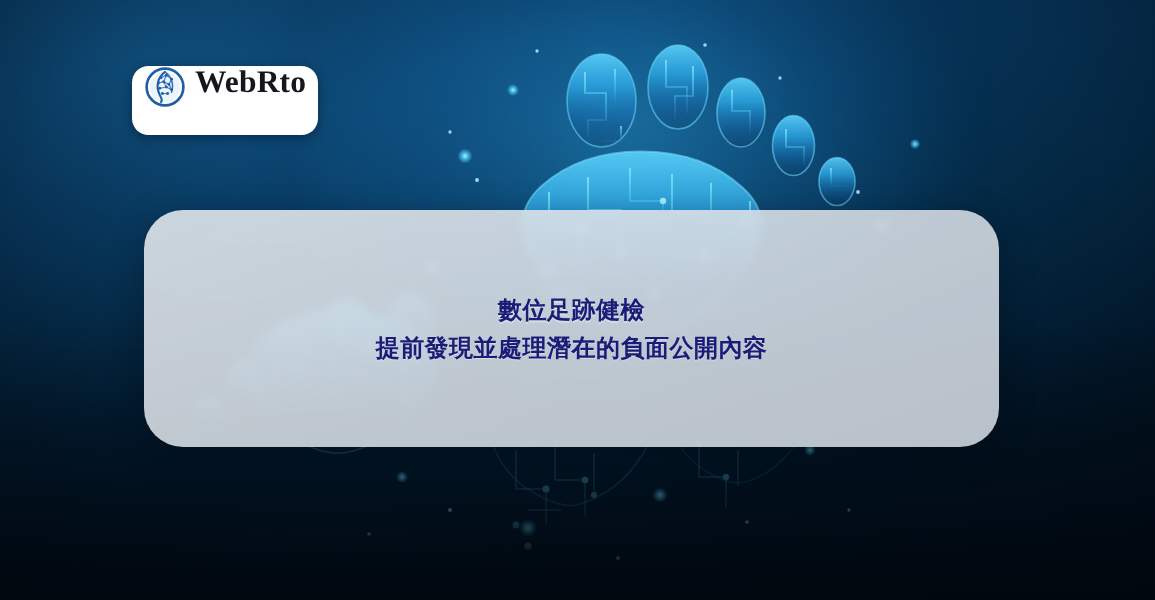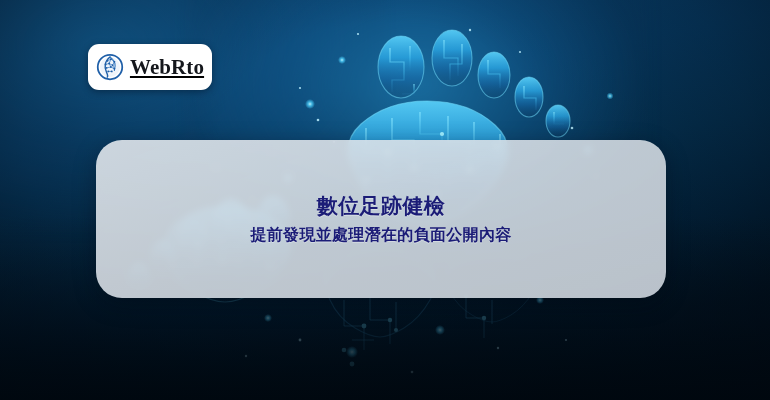--- a/index.html
+++ b/index.html
@@ -106,40 +106,38 @@
   .hero-line {
     color: #1b1c77;
     text-align: center;
     font-family: "DejaVu Sans", "Liberation Sans", sans-serif;
     font-weight: 700;
     letter-spacing: 0.02em;
     white-space: nowrap;
     line-height: 1.32;
     text-shadow: 0 1px 0 rgba(255,255,255,0.35);
   }
-  #hero-line-1 { font-size: 21px; }
+  #hero-line-1 { font-size: 16px; }
   #hero-line-2 { font-size: 16px; margin-top: 4px; }
 
   
   #logo-badge {
     position: absolute;
     left: 88px;
     top: 44px;
     width: 124px;
     height: 46px;
     border-radius: 11px;
     background: #ffffff;
     box-shadow: 0 2px 7px rgba(0,10,24,0.40);
     display: flex;
-    align-items: center;
     justify-content: center;
     gap: 6px;
     padding: 0 8px;
     box-sizing: border-box;
-    text-decoration: underline;
   }
   #logo-mark { width: 28px; height: 28px; flex: 0 0 auto; }
   #logo-mark svg { display: block; }
   #logo-text {
     font-family: "Liberation Serif", "DejaVu Serif", serif;
     font-size: 21px;
     font-weight: 700;
     color: #15171c;
     letter-spacing: 0.005em;
     line-height: 1;

